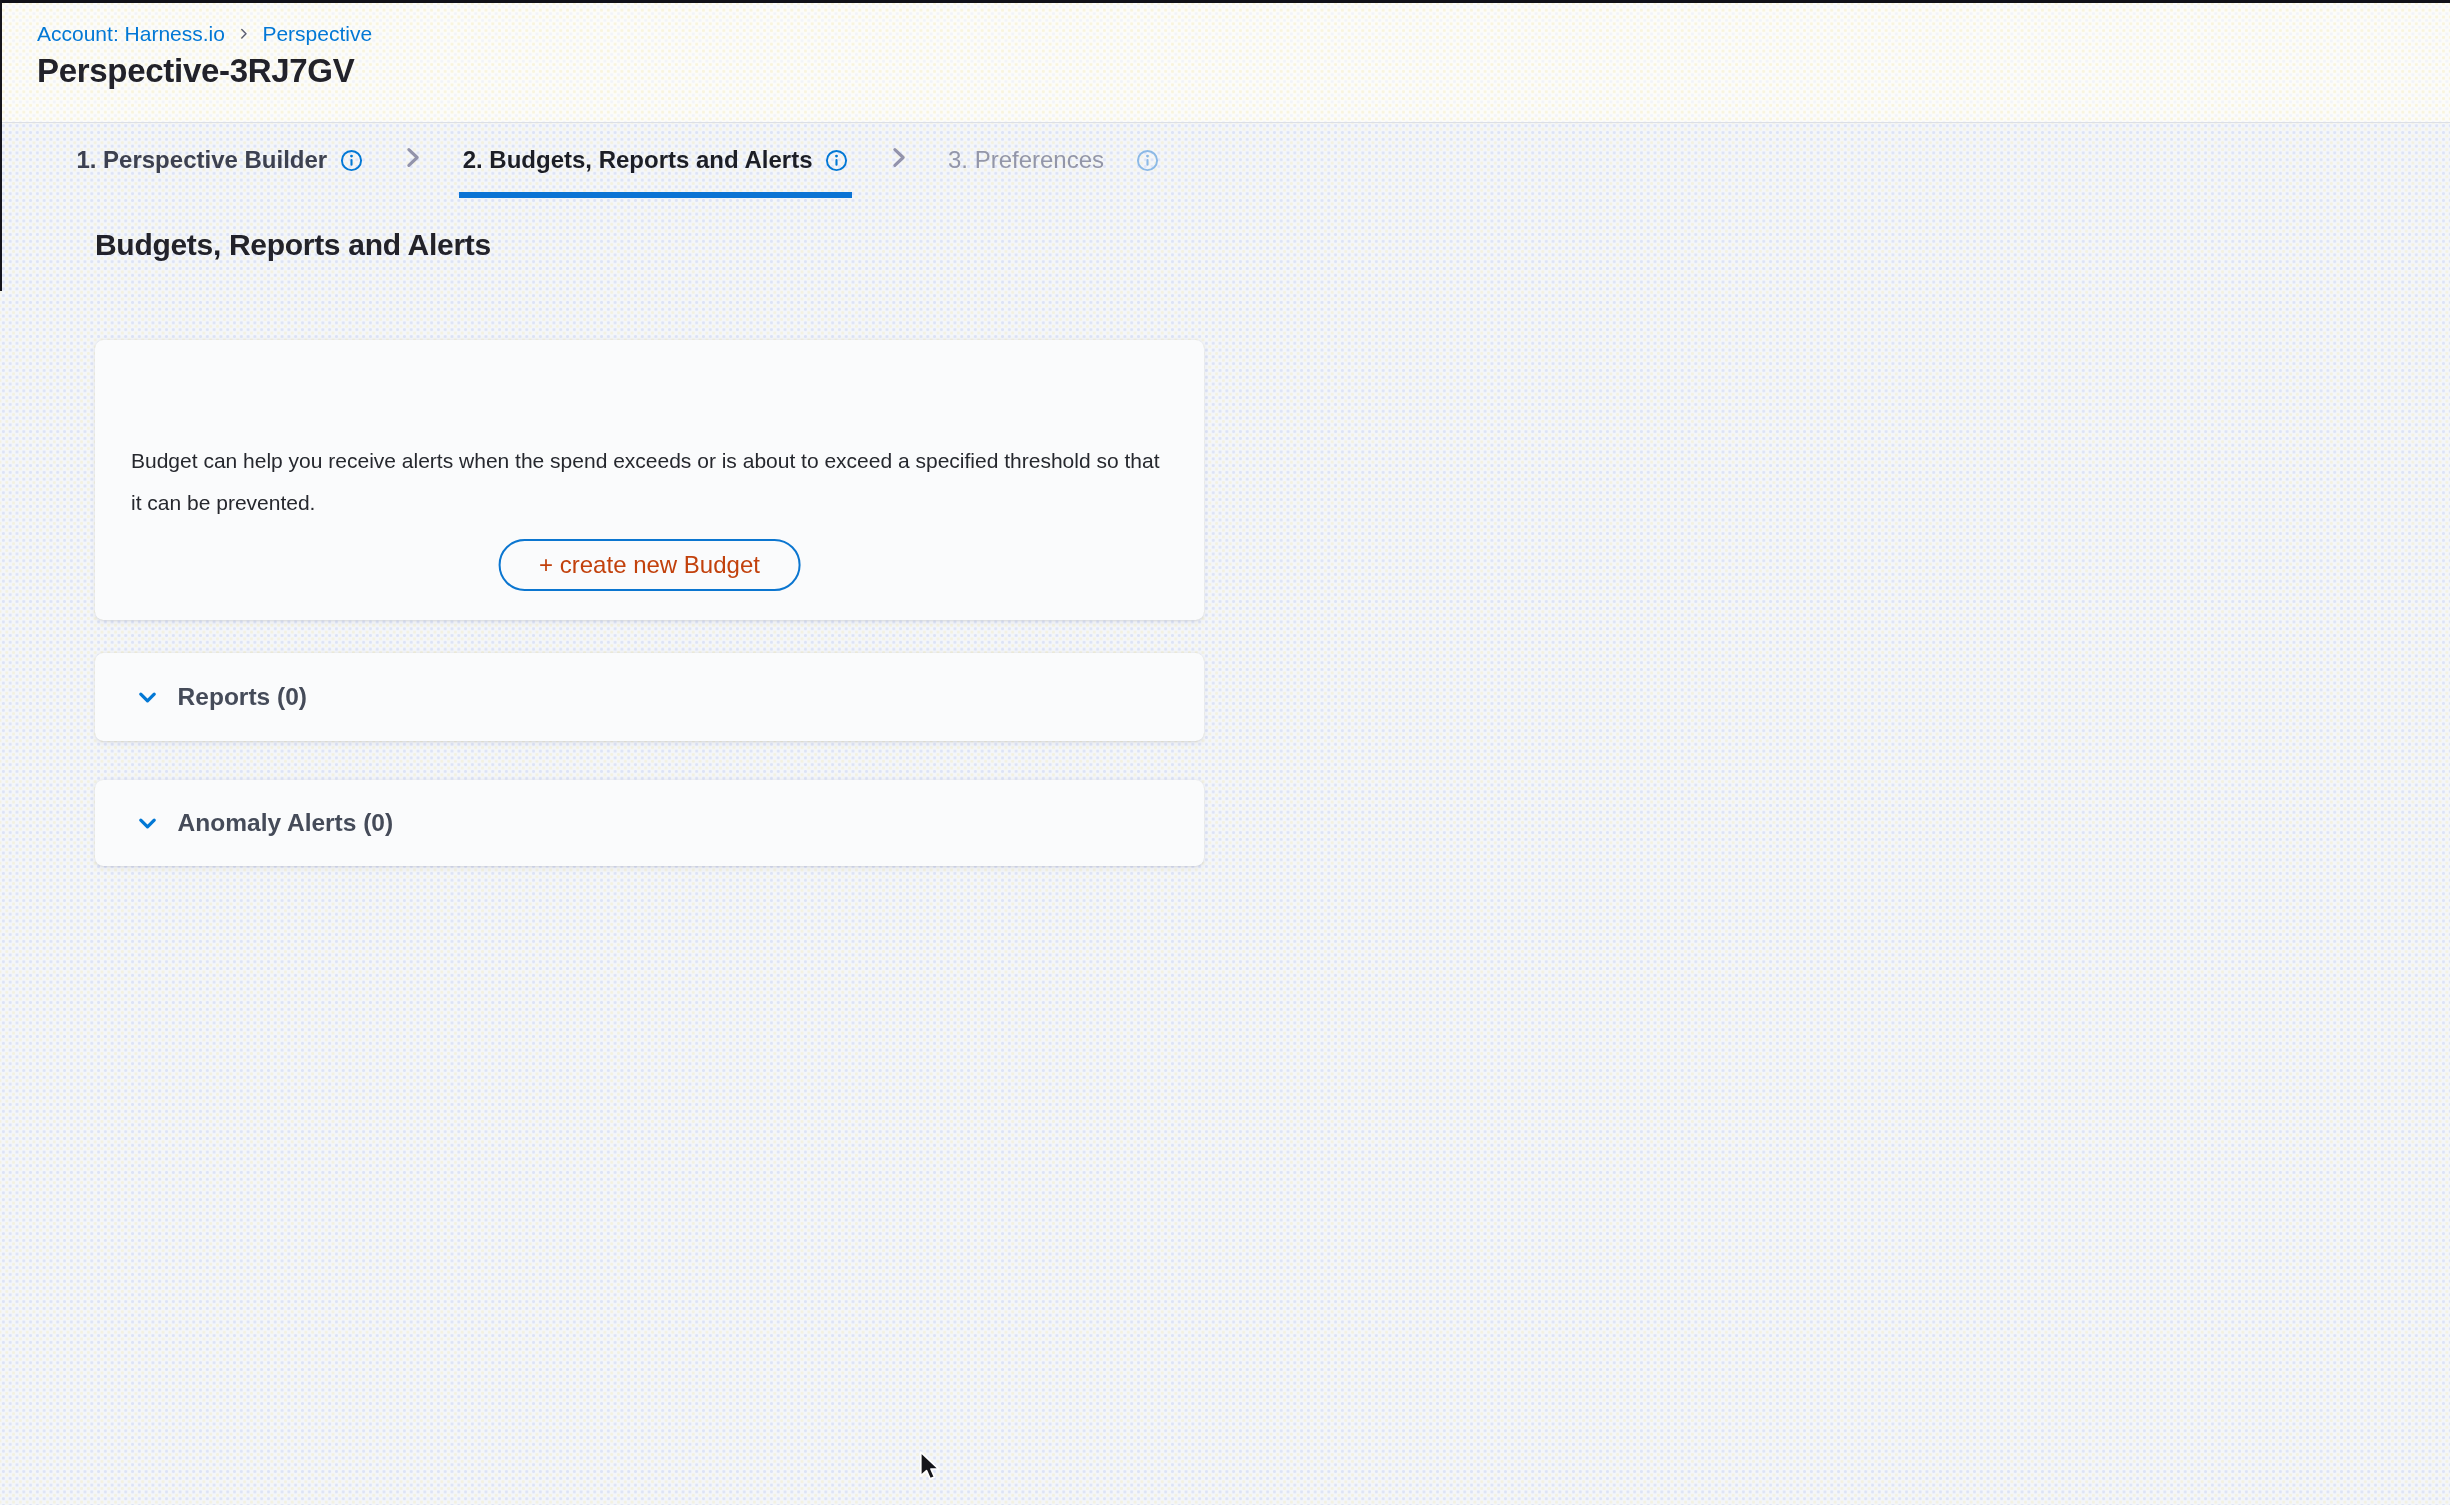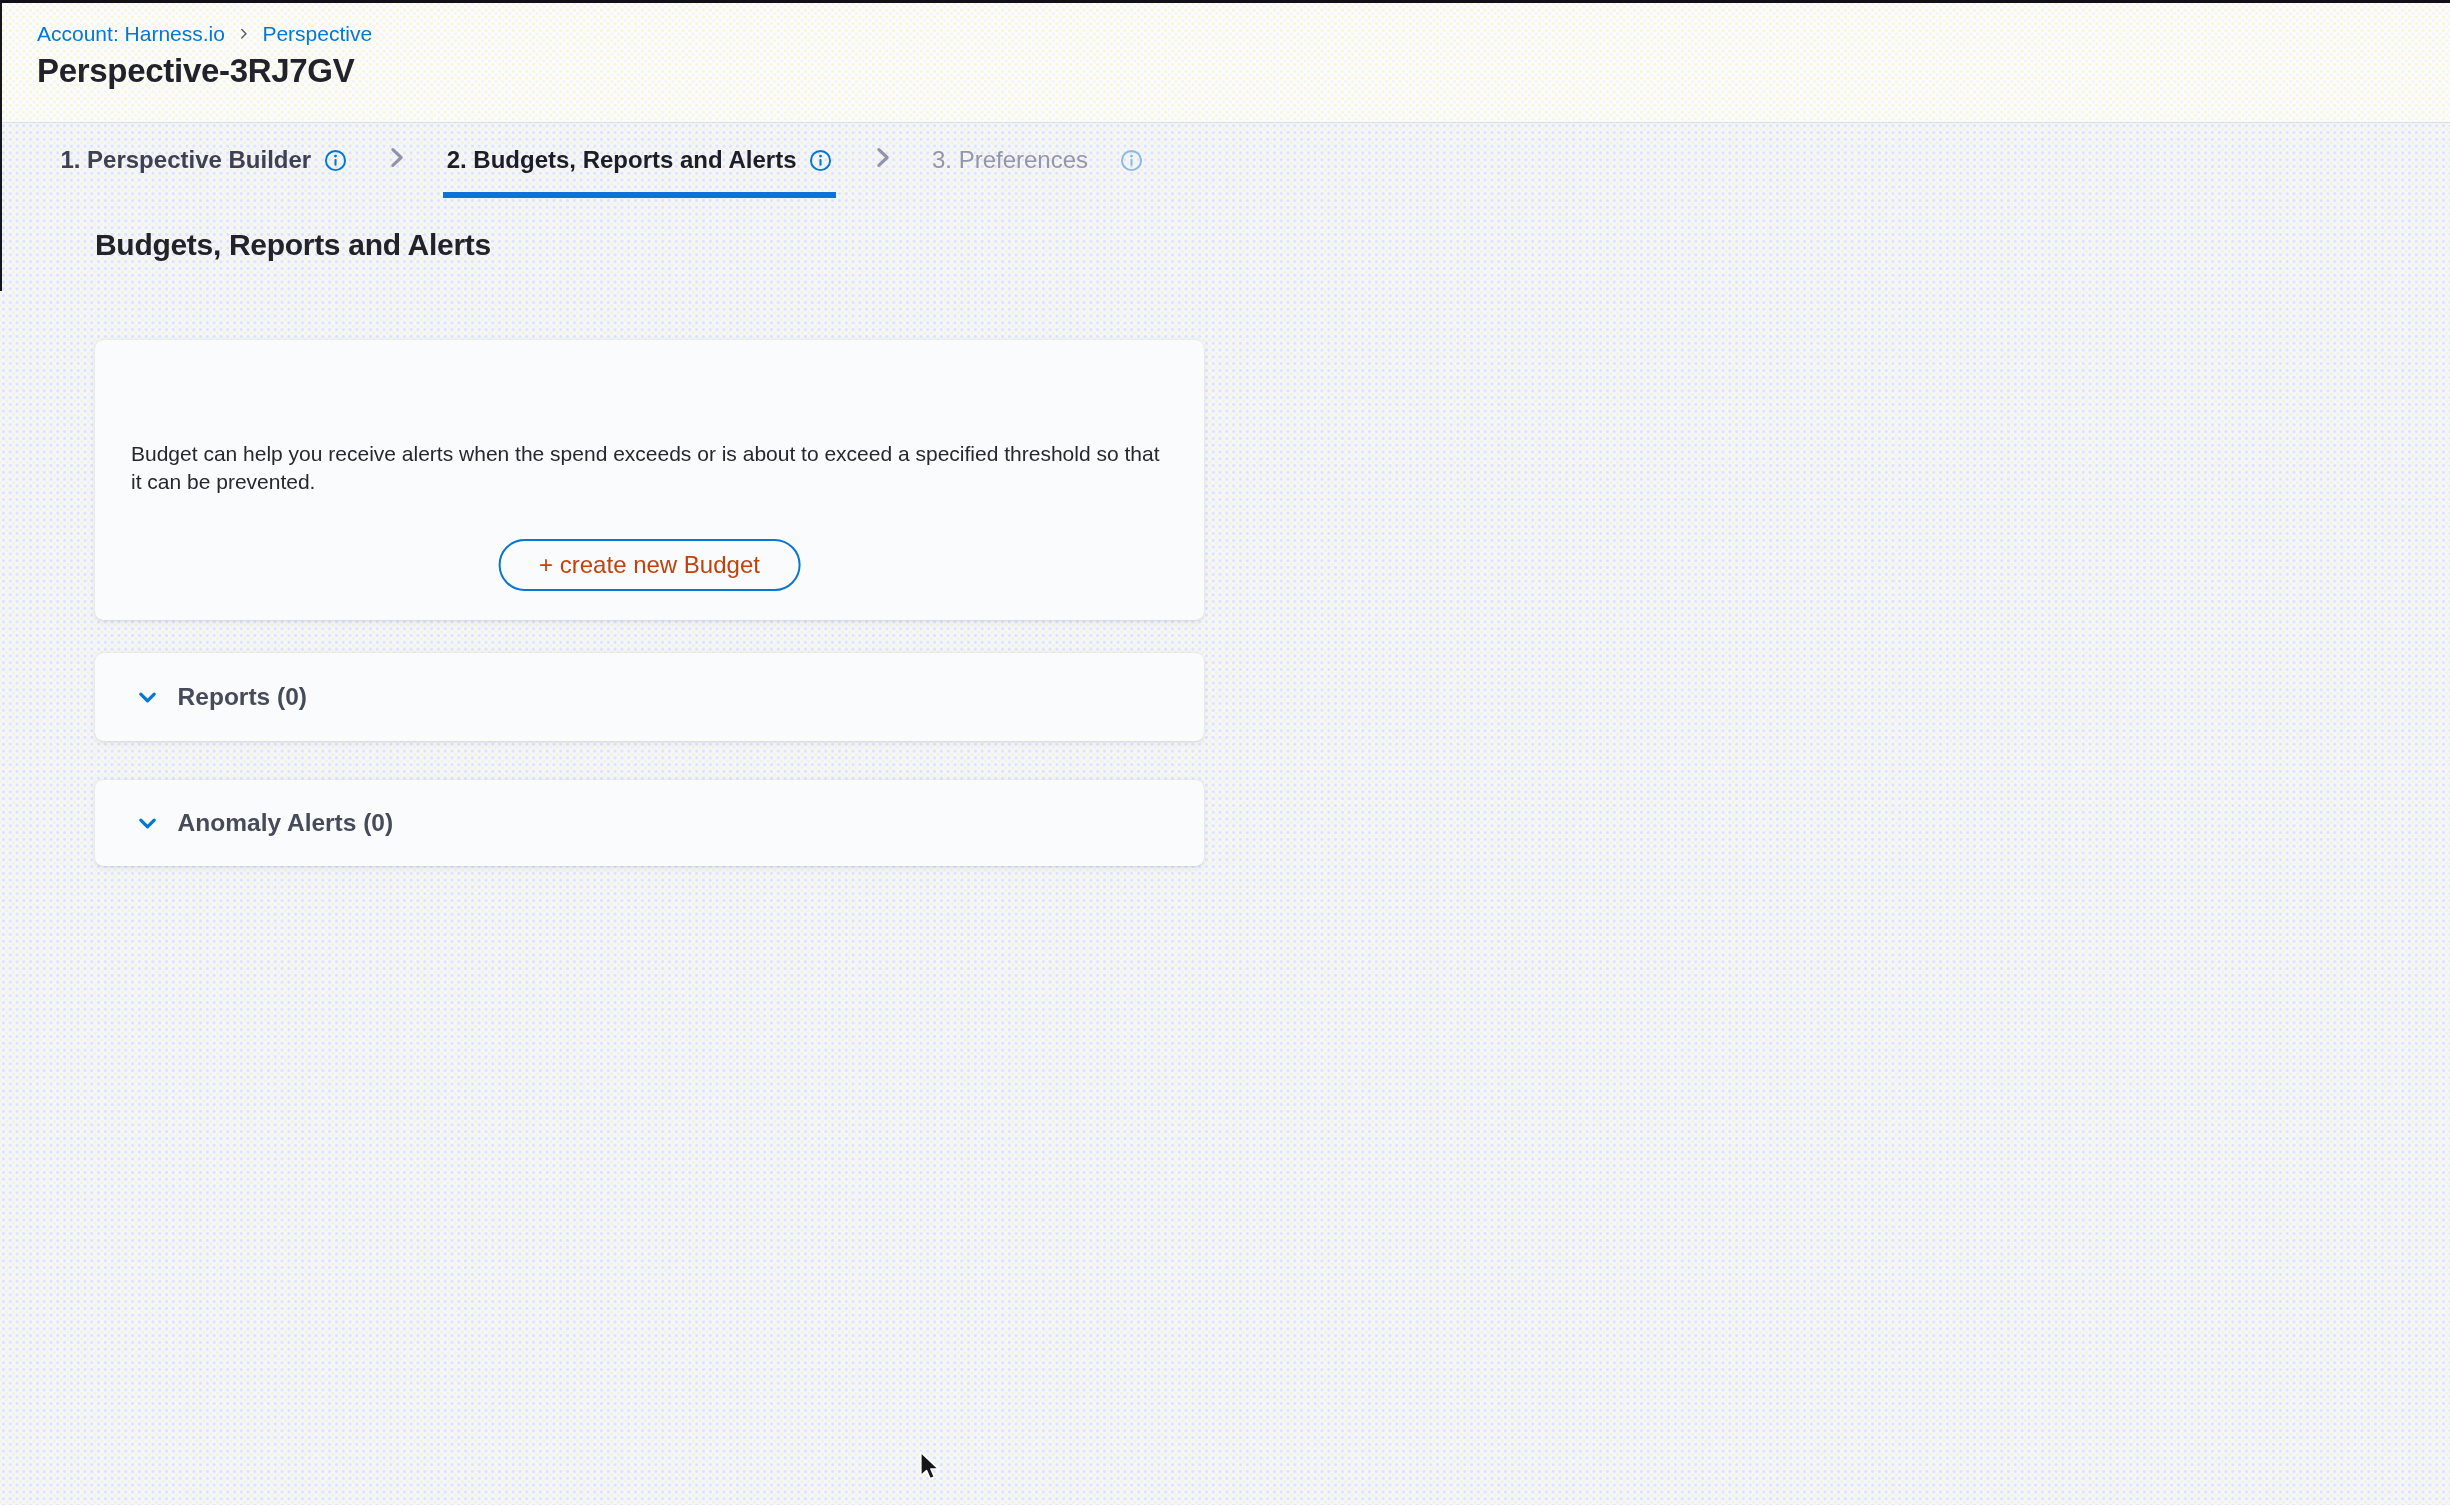--- a/index.html
+++ b/index.html
@@ -25,21 +25,21 @@
       radial-gradient(circle, rgba(150,170,240,.10) 1.2px, transparent 1.7px);
     background-size:6.8px 6.8px,6.8px 6.8px;background-position:0 0,3.4px 3.4px;
     border-bottom:1.7px solid #dcdfe5;box-sizing:border-box;
   }
   .breadcrumb{position:absolute;left:37px;top:22px;display:flex;align-items:center;gap:12px;font-size:21px;}
   .crumb-link{color:#0278d5;text-decoration:none;cursor:pointer;}
   .crumb-sep{display:flex;align-items:center;color:#5c5f70;}
   .page-title{position:absolute;left:37px;top:52px;font-size:33px;font-weight:700;color:#22222a;letter-spacing:-0.3px;}
 
   
-  .tabs{position:absolute;left:57px;top:123px;display:flex;align-items:stretch;}
+  .tabs{position:absolute;left:73px;top:123px;display:flex;align-items:stretch;}
   .step{display:flex;align-items:center;gap:12.7px;padding:23px 3.4px 18px 3.4px;border-bottom:6px solid transparent;cursor:pointer;font-size:24px;white-space:nowrap;}
   .step.done{color:#3d4150;font-weight:600;}
   .step.active{color:#1c1e26;font-weight:700;border-bottom-color:#0b74d4;}
   .step.upcoming{color:#9396a8;font-weight:400;gap:32px;}
   .step-sep{display:flex;align-items:center;margin:0 34px;color:#9293ab;padding-bottom:6px;}
   .info-icon{display:inline-flex;color:#0278d5;}
   .step.upcoming .info-icon{color:#8cb9e6;}
 
   
   .section-heading{position:absolute;left:95px;top:228px;font-size:30px;font-weight:700;color:#22222a;letter-spacing:-0.3px;}
@@ -55,21 +55,21 @@
 
   .accordion-row{display:flex;align-items:center;gap:18.6px;padding-left:41px;cursor:pointer;}
   .card-budgets .accordion-row{padding-top:35px;}
   .card-reports .accordion-row,.card-anomaly .accordion-row{height:100%;}
   .acc-chevron{display:inline-flex;color:#0278d5;flex:0 0 auto;}
   .acc-title{font-size:24.5px;font-weight:700;color:#454b59;}
   .card-budgets .acc-title{color:#2d313c;}
 
   .budget-desc{
     position:absolute;left:36px;top:100px;width:1035px;
-    font-size:21px;line-height:28px;color:#26282e;
+    font-size:21px;line-height:42px;color:#26282e;
   }
   .create-budget-btn{
     position:absolute;top:199px;left:50%;transform:translateX(-50%);
     height:52px;padding:16px 39px;display:inline-flex;align-items:center;justify-content:center;
     border:2.1px solid #0b76d0;border-radius:26px;background:transparent;
     color:#c2410c;font-size:24px;font-family:inherit;cursor:pointer;white-space:nowrap;
   }
 
   .cursor{position:absolute;left:912px;top:1448px;z-index:60;pointer-events:none;}
   svg{display:block;}

